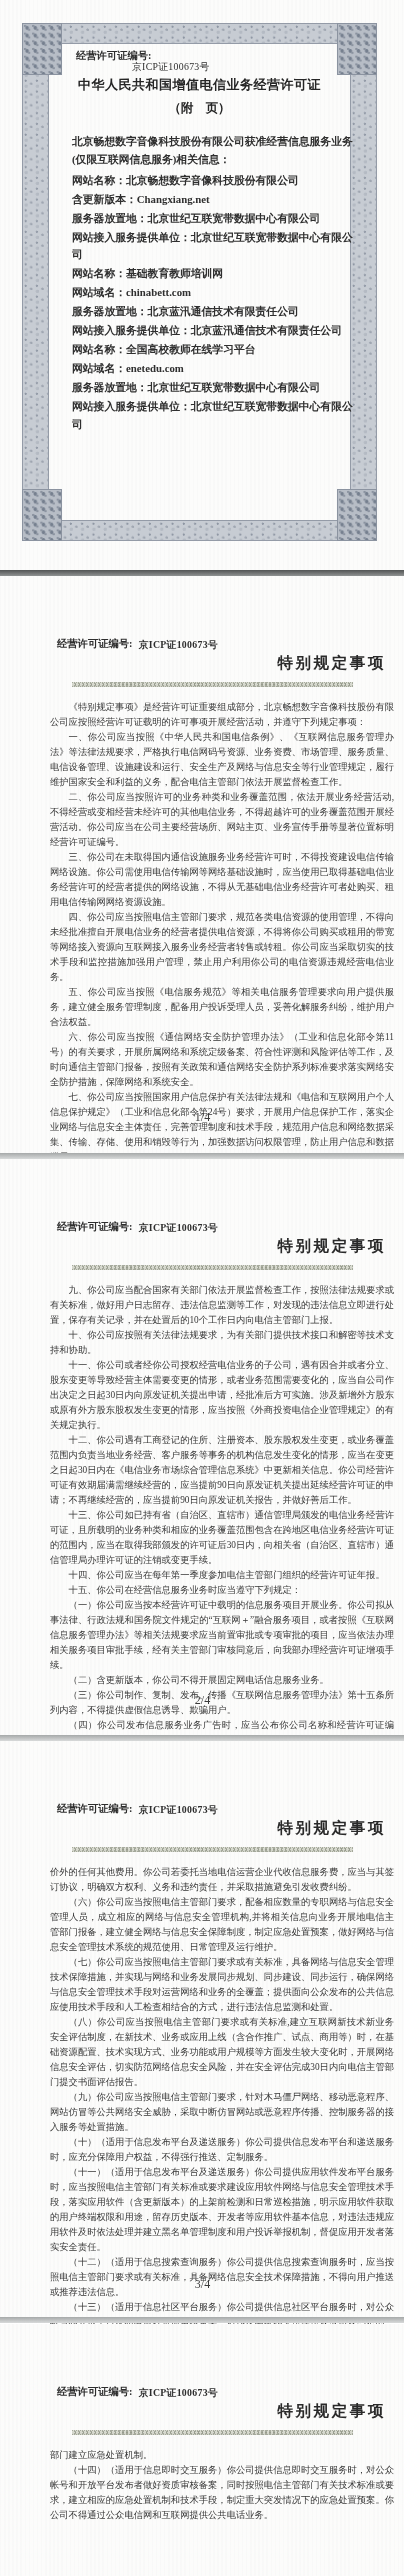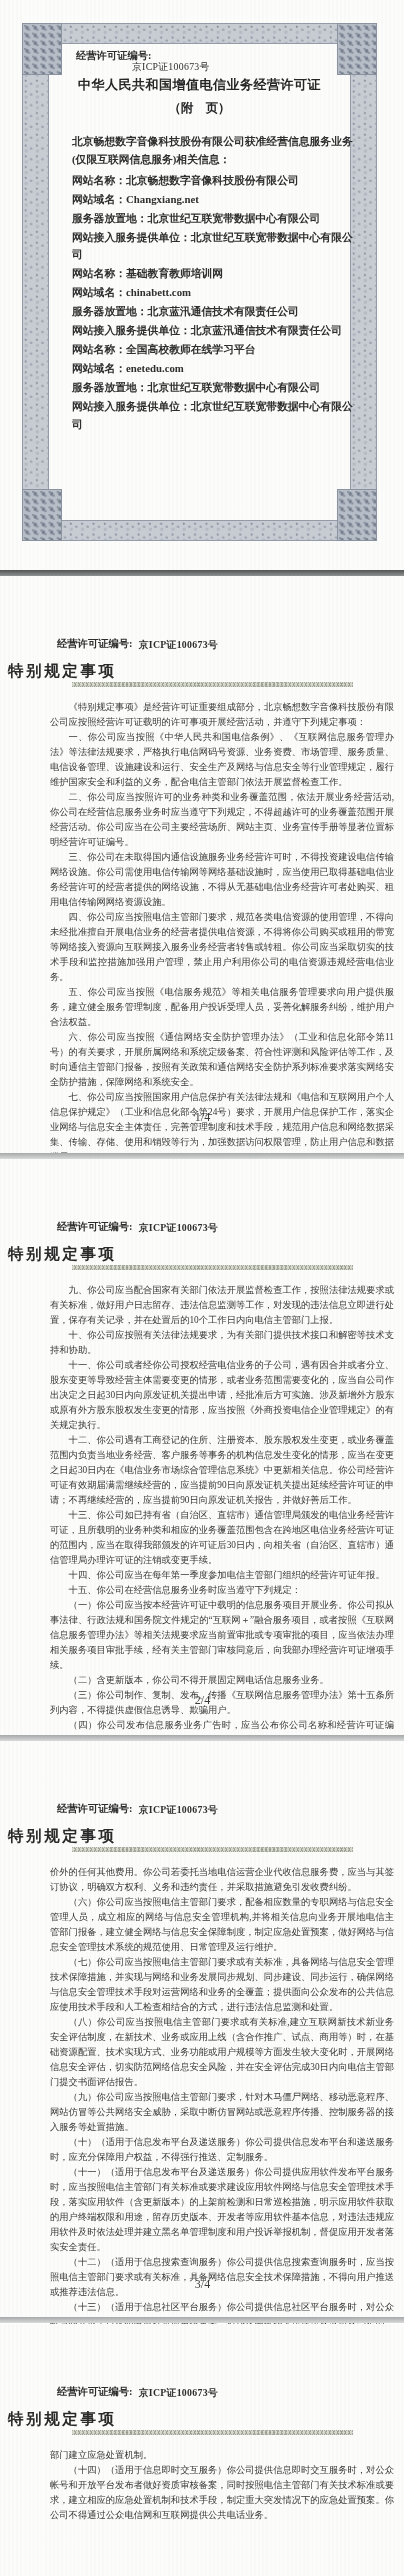--- a/index.html
+++ b/index.html
@@ -40,21 +40,21 @@
   .p1-sub{position:absolute;left:22px;top:100px;width:355px;text-align:center;
           font-size:12.4px;font-weight:bold;color:#262626;}
   .p1-body{position:absolute;left:72px;top:133px;width:282px;font-size:10.8px;font-weight:600;
            line-height:17.5px;color:#2f2f2f;text-align:left;}
   .p1-body p{margin:0 0 1.5px 0;}
   .p1-intro{margin-bottom:3.6px !important;}
 
   
   .sp-lic{position:absolute;left:57px;top:61px;font-size:10.3px;font-weight:bold;color:#2e2e2e;white-space:nowrap;}
   .sp-lic .no{font-size:9.8px;font-weight:600;margin-left:6.2px;position:relative;top:1px;letter-spacing:0.3px;}
-  .sp-title{position:absolute;left:0;top:77px;width:386px;margin:8px;text-align:left;
+  .sp-title{position:absolute;left:0;top:77px;width:386px;margin:0;text-align:right;
             font-size:15.5px;font-weight:bold;letter-spacing:2.6px;color:#2a2a2a;}
   .sp-rule{position:absolute;left:72px;top:106px;width:281px;height:4.6px;opacity:.85;
            background:
              repeating-linear-gradient(115deg,rgba(128,133,116,.7) 0 1px,transparent 1px 3.6px),
              repeating-linear-gradient(65deg,rgba(128,133,116,.7) 0 1px,transparent 1px 3.6px),
              linear-gradient(#d9dbd0,#c7cabd);}
   .sp-body{position:absolute;left:50px;top:124px;width:344px;font-size:9.3px;line-height:15px;
            text-align:justify;color:#363636;}
   .sp-body p{margin:0;text-indent:2em;}
   .sp-body p.cont{text-indent:0;}
@@ -81,21 +81,21 @@
     <div class="corner c-br"></div>
 
     <span class="p1-lic-label">经营许可证编号:</span>
     <span class="p1-lic-no">京ICP证100673号</span>
     <h1 class="p1-title">中华人民共和国增值电信业务经营许可证</h1>
     <div class="p1-sub">（附　页）</div>
 
     <div class="p1-body">
       <p class="p1-intro">北京畅想数字音像科技股份有限公司获准经营信息服务业务(仅限互联网信息服务)相关信息：</p>
       <p>网站名称：北京畅想数字音像科技股份有限公司</p>
-      <p>网站域名：Changxiang.net</p>
+      <p>含更新版本：Changxiang.net</p>
       <p>服务器放置地：北京世纪互联宽带数据中心有限公司</p>
       <p>网站接入服务提供单位：北京世纪互联宽带数据中心有限公司</p>
       <p>网站名称：基础教育教师培训网</p>
       <p>网站域名：chinabett.com</p>
       <p>服务器放置地：北京蓝汛通信技术有限责任公司</p>
       <p>网站接入服务提供单位：北京蓝汛通信技术有限责任公司</p>
       <p>网站名称：全国高校教师在线学习平台</p>
       <p>网站域名：enetedu.com</p>
       <p>服务器放置地：北京世纪互联宽带数据中心有限公司</p>
       <p>网站接入服务提供单位：北京世纪互联宽带数据中心有限公司</p>
@@ -106,21 +106,21 @@
 
   <section class="page" id="sp1">
     <div class="sp-lic">
       <span>经营许可证编号:</span><span class="no">京ICP证100673号</span>
     </div>
     <h2 class="sp-title">特别规定事项</h2>
     <div class="sp-rule"></div>
     <div class="sp-body">
       <p>《特别规定事项》是经营许可证重要组成部分，北京畅想数字音像科技股份有限公司应按照经营许可证载明的许可事项开展经营活动，并遵守下列规定事项：</p>
       <p>一、你公司应当按照《中华人民共和国电信条例》、《互联网信息服务管理办法》等法律法规要求，严格执行电信网码号资源、业务资费、市场管理、服务质量、电信设备管理、设施建设和运行、安全生产及网络与信息安全等行业管理规定，履行维护国家安全和利益的义务，配合电信主管部门依法开展监督检查工作。</p>
-      <p>二、你公司应当按照许可的业务种类和业务覆盖范围，依法开展业务经营活动,你公司在经营信息服务业务时应当遵守下列规定，不得超越许可的业务覆盖范围开展经营活动。你公司应当在公司主要经营场所、网站主页、业务宣传手册等显著位置标明经营许可证编号。</p>
+      <p>二、你公司应当按照许可的业务种类和业务覆盖范围，依法开展业务经营活动,不得经营或变相经营未经许可的其他电信业务，不得超越许可的业务覆盖范围开展经营活动。你公司应当在公司主要经营场所、网站主页、业务宣传手册等显著位置标明经营许可证编号。</p>
       <p>三、你公司在未取得国内通信设施服务业务经营许可时，不得投资建设电信传输网络设施。你公司需使用电信传输网等网络基础设施时，应当使用已取得基础电信业务经营许可的经营者提供的网络设施，不得从无基础电信业务经营许可者处购买、租用电信传输网网络资源设施。</p>
       <p>四、你公司应当按照电信主管部门要求，规范各类电信资源的使用管理，不得向未经批准擅自开展电信业务的经营者提供电信资源，不得将你公司购买或租用的带宽等网络接入资源向互联网接入服务业务经营者转售或转租。你公司应当采取切实的技术手段和监控措施加强用户管理，禁止用户利用你公司的电信资源违规经营电信业务。</p>
       <p>五、你公司应当按照《电信服务规范》等相关电信服务管理要求向用户提供服务，建立健全服务管理制度，配备用户投诉受理人员，妥善化解服务纠纷，维护用户合法权益。</p>
       <p>六、你公司应当按照《通信网络安全防护管理办法》（工业和信息化部令第11号）的有关要求，开展所属网络和系统定级备案、符合性评测和风险评估等工作，及时向通信主管部门报备，按照有关政策和通信网络安全防护系列标准要求落实网络安全防护措施，保障网络和系统安全。</p>
       <p>七、你公司应当按照国家用户信息保护有关法律法规和《电信和互联网用户个人信息保护规定》（工业和信息化部令第24号）要求，开展用户信息保护工作，落实企业网络与信息安全主体责任，完善管理制度和技术手段，规范用户信息和网络数据采集、传输、存储、使用和销毁等行为，加强数据访问权限管理，防止用户信息和数据泄露。</p>
       <p>八、你公司应当按照电信主管部门要求，在发生大规模用户个人信息泄露事件、影响较多用户的服务中断事件等重大网络安全事件时，立即采取应急措施，控制影响范围，消除事件危害，并第一时间向电信主管部门报告，根据电信主管部门要求采取应急处置措施。</p>
     </div>
     <div class="pageno">1/4</div>
   </section>
 

